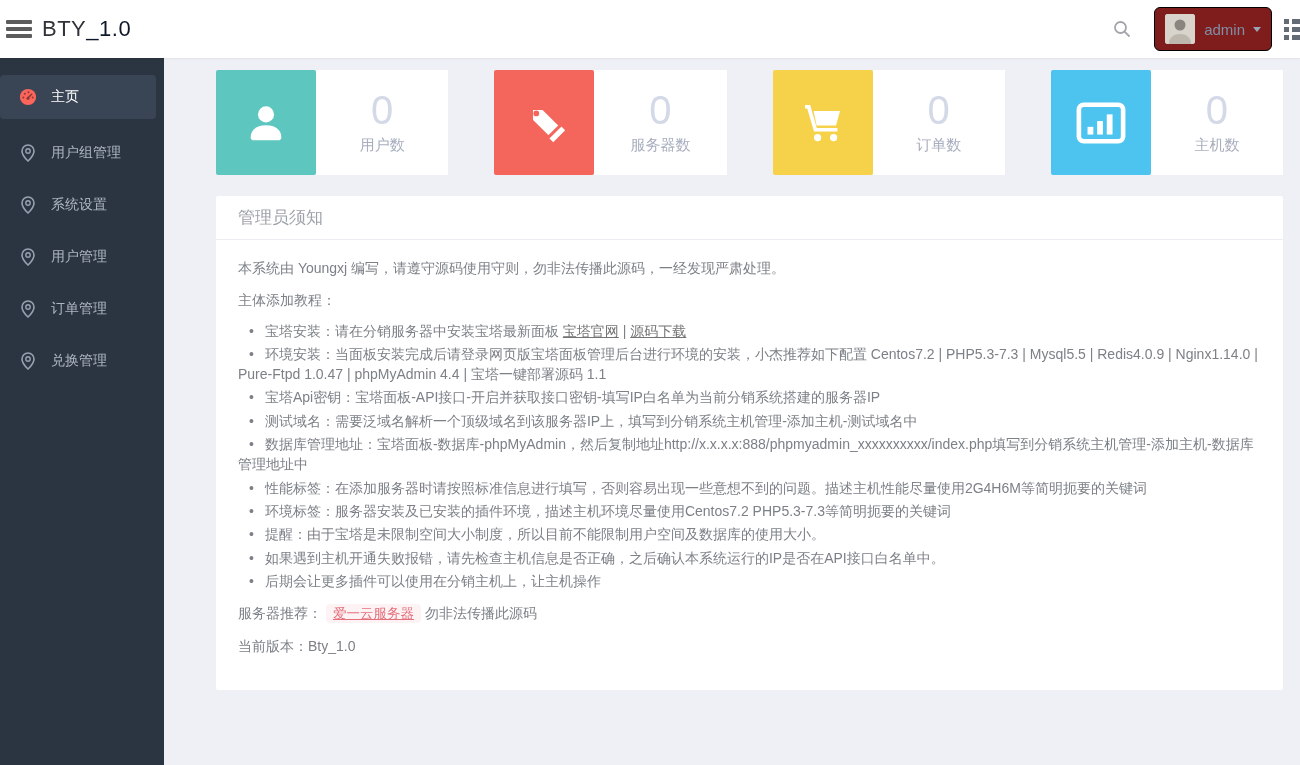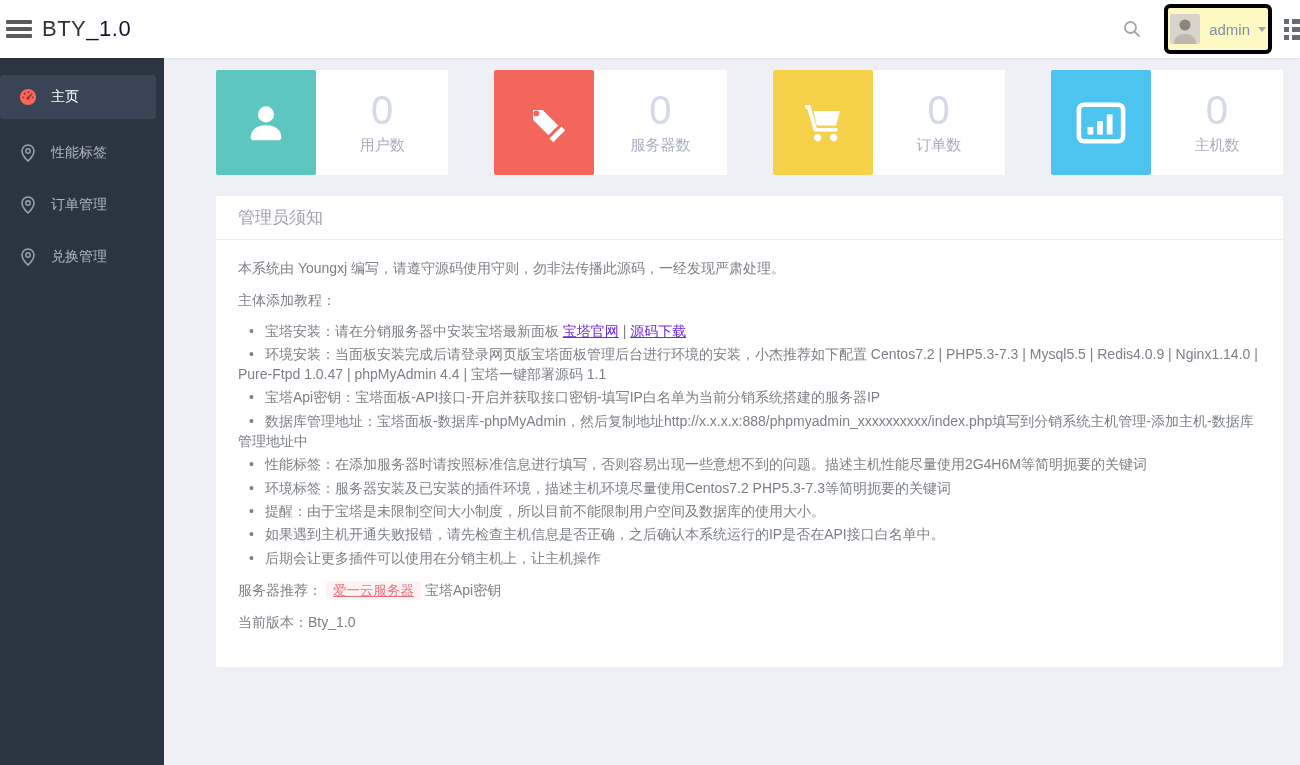--- a/index.html
+++ b/index.html
@@ -14,22 +14,22 @@
     background:#ffffff; z-index:5; display:flex; align-items:center;
     box-shadow:0 1px 2px rgba(0,0,0,.06);
   }
   .burger { width:28px; margin-left:6px; cursor:pointer; }
   .burger span { display:block; height:4px; background:#5c5c5c; border-radius:1px; margin:3px 0; width:26px; }
   .logo { font-size:22px; font-weight:500; color:#32323a; margin-left:8px; letter-spacing:.5px; cursor:pointer; }
   .logo .accent { font-weight:500; }
   .topbar-right { margin-left:auto; display:flex; align-items:center; height:100%; }
   .search-ic { margin-right:22px; cursor:pointer; display:flex; }
   .user-chip {
-    display:flex; align-items:center; background:#fef9c3; border:4px solid #000000;
-    border-radius:6px; padding:6px 2px; margin-right:12px; cursor:pointer;
+    display:flex; align-items:center; background:#7f1d1d; border:1px solid #000000;
+    border-radius:6px; padding:6px 10px; margin-right:12px; cursor:pointer;
   }
   .avatar { width:30px; height:30px; border-radius:3px; overflow:hidden; background:#ddd8d1; display:flex; align-items:flex-end; justify-content:center; }
   .uname { margin-left:9px; font-size:15px; color:#7f8fa4; }
   .caret { width:0; height:0; border-left:4px solid transparent; border-right:4px solid transparent; border-top:5px solid #9aa5b5; margin-left:8px; }
   .bars-icon { width:22px; margin-right:-6px; cursor:pointer; }
   .bars-icon .row { display:flex; align-items:center; margin:3px 0; }
   .bars-icon .sq { width:5px; height:5px; background:#646b74; margin-right:3px; }
   .bars-icon .bar { height:5px; background:#646b74; flex:1; }
   
   .sidebar {
@@ -54,21 +54,21 @@
   .card-val { font-size:40px; font-weight:400; color:#d4d9e8; line-height:1; }
   .card-lab { font-size:15px; color:#a8aebe; margin-top:6px;font-family:Liberation Mono, monospace; }
   
   .panel { background:#ffffff; margin-top:21px; border-radius:2px; }
   .panel-h { padding:10px 22px; font-size:17px; color:#9da1a9; border-bottom:1px solid #ebedf2; }
   .panel-b { padding:6px 22px 34px; font-size:14px; line-height:1.45; color:#7c8087; }
   .panel-b p { margin-top:12px; }
   .nlist { list-style:none; margin-top:10px; }
   .nlist li { margin:0 0 3px 0; }
   .nlist li::before { content:"•"; padding-left:11px; padding-right:11px; color:#7c8087; }
-  a.plain-link { color:#6d28d9; text-decoration:underline; cursor:pointer; }
+  a.plain-link { color:#737373; text-decoration:underline; cursor:pointer; }
   a.badge-link {
     background:#fdf3f4; color:#e4707c; cursor:pointer;
     padding:2px 7px; border-radius:4px; margin:0 4px; font-size:13.5px;
   }
 </style>
 </head>
 <body>
 
 <header class="topbar">
   <div class="burger">
@@ -129,21 +129,39 @@
     </span>
     <span>主页</span>
   </div>
   <div class="nav-item">
     <span class="nav-ic">
         <svg width="14" height="18" viewBox="0 0 14 18">
           <path d="M7 1a6 6 0 0 0-6 6c0 4.5 6 10 6 10s6-5.5 6-10a6 6 0 0 0-6-6z" fill="none" stroke="#97a2b1" stroke-width="1.6"></path>
           <circle cx="7" cy="7" r="2.2" fill="none" stroke="#97a2b1" stroke-width="1.4"></circle>
         </svg>
       </span>
-    <span>性能标签</span>
+    <span>用户组管理</span>
+  </div>
+  <div class="nav-item">
+    <span class="nav-ic">
+        <svg width="14" height="18" viewBox="0 0 14 18">
+          <path d="M7 1a6 6 0 0 0-6 6c0 4.5 6 10 6 10s6-5.5 6-10a6 6 0 0 0-6-6z" fill="none" stroke="#97a2b1" stroke-width="1.6"></path>
+          <circle cx="7" cy="7" r="2.2" fill="none" stroke="#97a2b1" stroke-width="1.4"></circle>
+        </svg>
+      </span>
+    <span>系统设置</span>
+  </div>
+  <div class="nav-item">
+    <span class="nav-ic">
+        <svg width="14" height="18" viewBox="0 0 14 18">
+          <path d="M7 1a6 6 0 0 0-6 6c0 4.5 6 10 6 10s6-5.5 6-10a6 6 0 0 0-6-6z" fill="none" stroke="#97a2b1" stroke-width="1.6"></path>
+          <circle cx="7" cy="7" r="2.2" fill="none" stroke="#97a2b1" stroke-width="1.4"></circle>
+        </svg>
+      </span>
+    <span>用户管理</span>
   </div>
   <div class="nav-item">
     <span class="nav-ic">
         <svg width="14" height="18" viewBox="0 0 14 18">
           <path d="M7 1a6 6 0 0 0-6 6c0 4.5 6 10 6 10s6-5.5 6-10a6 6 0 0 0-6-6z" fill="none" stroke="#97a2b1" stroke-width="1.6"></path>
           <circle cx="7" cy="7" r="2.2" fill="none" stroke="#97a2b1" stroke-width="1.4"></circle>
         </svg>
       </span>
     <span>订单管理</span>
   </div>
@@ -218,29 +236,30 @@
 
   <section class="panel">
     <div class="panel-h">管理员须知</div>
     <div class="panel-b">
       <p>本系统由 Youngxj 编写，请遵守源码使用守则，勿非法传播此源码，一经发现严肃处理。</p>
       <p>主体添加教程：</p>
       <ul class="nlist">
           <li>宝塔安装：请在分销服务器中安装宝塔最新面板 <a class="plain-link" href="#">宝塔官网</a> | <a class="plain-link" href="#">源码下载</a></li>
           <li>环境安装：当面板安装完成后请登录网页版宝塔面板管理后台进行环境的安装，小杰推荐如下配置 Centos7.2 | PHP5.3-7.3 | Mysql5.5 | Redis4.0.9 | Nginx1.14.0 | Pure-Ftpd 1.0.47 | phpMyAdmin 4.4 | 宝塔一键部署源码 1.1</li>
           <li>宝塔Api密钥：宝塔面板-API接口-开启并获取接口密钥-填写IP白名单为当前分销系统搭建的服务器IP</li>
+          <li>测试域名：需要泛域名解析一个顶级域名到该服务器IP上，填写到分销系统主机管理-添加主机-测试域名中</li>
           <li>数据库管理地址：宝塔面板-数据库-phpMyAdmin，然后复制地址http://x.x.x.x:888/phpmyadmin_xxxxxxxxxx/index.php填写到分销系统主机管理-添加主机-数据库管理地址中</li>
           <li>性能标签：在添加服务器时请按照标准信息进行填写，否则容易出现一些意想不到的问题。描述主机性能尽量使用2G4H6M等简明扼要的关键词</li>
           <li>环境标签：服务器安装及已安装的插件环境，描述主机环境尽量使用Centos7.2 PHP5.3-7.3等简明扼要的关键词</li>
           <li>提醒：由于宝塔是未限制空间大小制度，所以目前不能限制用户空间及数据库的使用大小。</li>
           <li>如果遇到主机开通失败报错，请先检查主机信息是否正确，之后确认本系统运行的IP是否在API接口白名单中。</li>
           <li>后期会让更多插件可以使用在分销主机上，让主机操作</li>
         </ul>
       <p>
-        <span>服务器推荐：</span><a class="badge-link" href="#">爱一云服务器</a><span>宝塔Api密钥</span>
+        <span>服务器推荐：</span><a class="badge-link" href="#">爱一云服务器</a><span>勿非法传播此源码</span>
       </p>
       <p>
         <span>当前版本：</span><span>Bty_1.0</span>
       </p>
     </div>
   </section>
 
 </main>
 
 </body></html>

